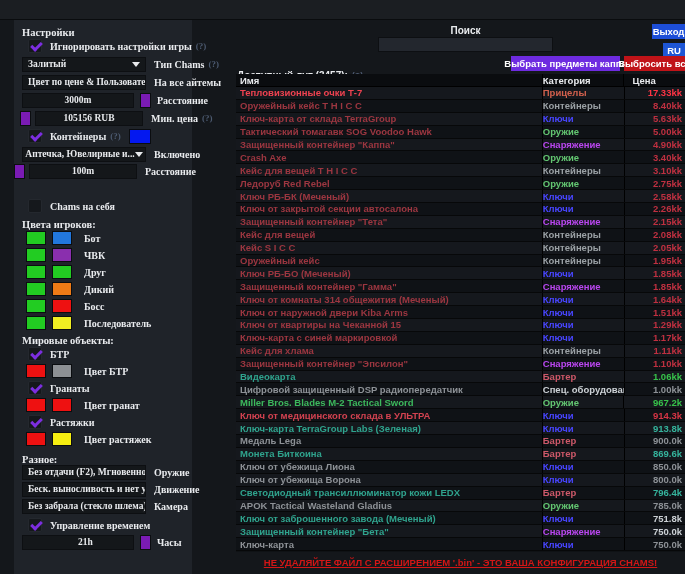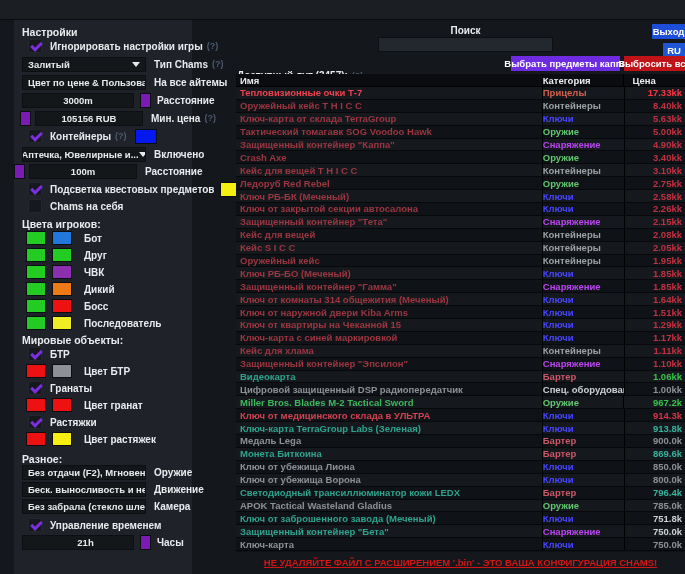--- a/index.html
+++ b/index.html
@@ -4,21 +4,21 @@
 <style>
   * { margin:0; padding:0; box-sizing:border-box; }
   html,body { background:#000; }
   body { font-family:"Liberation Sans", sans-serif; }
   .screen { position:relative; width:685px; height:574px; background:#14171b; overflow:hidden; }
 
   
   .titlebar { position:absolute; left:0; top:0; width:685px; height:20px; background:#1b1e22; border-bottom:1px solid #0a0c0e; }
 
   
-  .settings { position:absolute; left:14px; top:20px; width:178px; height:554px; background:#1f2329; }
+  .settings { position:absolute; left:14px; top:20px; width:178px; height:554px; background:#1f2329;font-family:Liberation Serif, serif; }
   .lrow { position:absolute; left:0; width:214px; height:16px; display:flex; align-items:center; }
   .ptitle { color:#e9ebee; font-size:10.5px; font-weight:700; padding-left:8px; }
   .lbl { color:#e9ebee; font-size:10px; font-weight:700; white-space:nowrap; }
   .help { color:#4c5a70; font-size:9px; font-weight:700; margin-left:4px; }
   .cb { position:relative; width:14px; height:14px; background:#15181c; border:1px solid #24282e; border-radius:2px; flex:0 0 auto; }
   .cb::after { content:""; position:absolute; left:2px; top:2px; width:8px; height:4px;
                border-left:3px solid #7c2ee0; border-bottom:3px solid #7c2ee0; transform:rotate(-45deg); }
   .cb.off::after { display:none; }
   .dd, .inp { height:15px; background:#14171a; border:1px solid #0d0f12; display:flex; align-items:center;
               padding:0 5px; color:#e8eaed; font-size:9.5px; font-weight:700; overflow:hidden; white-space:nowrap; }
@@ -119,51 +119,46 @@
       </div>
       <span class="lbl" style="margin-left:8px;">Включено</span>
     </div>
 
     <div class="lrow" style="top:143px; ">
       <span class="sw narrow" style="background: rgb(122, 27, 180);"></span>
       <div class="inp" style="width:108px; margin-left:4px;">100m</div>
       <span class="lbl" style="margin-left:8px;">Расстояние</span>
     </div>
 
-    <div class="lrow" style="top:161px; padding-left:14px;">
-      <span class="cb"></span>
-      <span class="lbl" style="margin-left:8px;">Подсветка квестовых предметов</span>
-      <span class="sw wide" style="margin-left: 6px; width: 20px; height: 15px; background: rgb(246, 238, 17);"></span>
-    </div>
 
     <div class="lrow" style="top:178px; padding-left:14px;">
       <span class="cb off"></span>
       <span class="lbl" style="margin-left:8px;">Chams на себя</span>
     </div>
 
     <div class="lrow" style="top:196px;">
         <span class="ptitle">Цвета игроков:</span>
       </div>
 
     <div class="pcol-rows" style="top:211px; padding-left:12px;">
 
     <div class="prow">
         <span class="sw wide" style="background: rgb(34, 204, 34);"></span>
         <span class="sw wide" style="margin-left: 6px; background: rgb(34, 119, 221);"></span>
         <span class="lbl" style="margin-left:12px;">Бот</span>
       </div>
         <div class="prow">
         <span class="sw wide" style="background: rgb(34, 204, 34);"></span>
+        <span class="sw wide" style="margin-left: 6px; background: rgb(138, 47, 174);"></span>
+        <span class="lbl" style="margin-left:12px;">ЧВК</span>
+      </div>
+        <div class="prow">
+        <span class="sw wide" style="background: rgb(34, 204, 34);"></span>
         <span class="sw wide" style="margin-left: 6px; background: rgb(34, 204, 34);"></span>
         <span class="lbl" style="margin-left:12px;">Друг</span>
-      </div>
-        <div class="prow">
-        <span class="sw wide" style="background: rgb(34, 204, 34);"></span>
-        <span class="sw wide" style="margin-left: 6px; background: rgb(138, 47, 174);"></span>
-        <span class="lbl" style="margin-left:12px;">ЧВК</span>
       </div>
         <div class="prow">
         <span class="sw wide" style="background: rgb(34, 204, 34);"></span>
         <span class="sw wide" style="margin-left: 6px; background: rgb(237, 122, 22);"></span>
         <span class="lbl" style="margin-left:12px;">Дикий</span>
       </div>
         <div class="prow">
         <span class="sw wide" style="background: rgb(34, 204, 34);"></span>
         <span class="sw wide" style="margin-left: 6px; background: rgb(238, 17, 17);"></span>
         <span class="lbl" style="margin-left:12px;">Босс</span>

